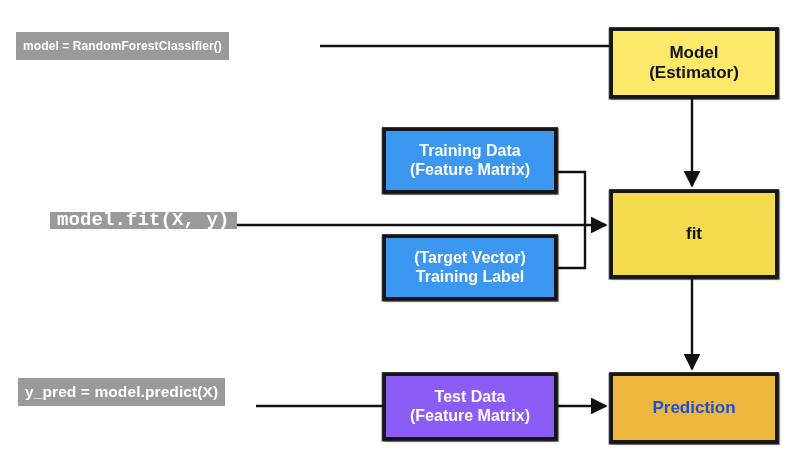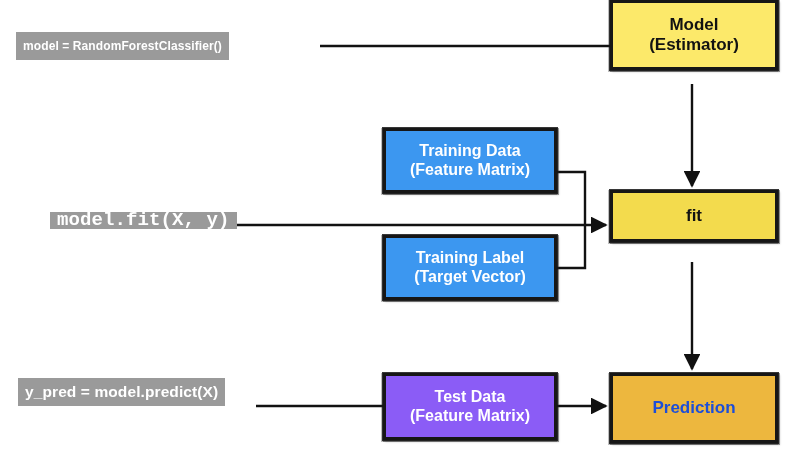--- a/index.html
+++ b/index.html
@@ -69,22 +69,22 @@
     font-weight: 700;
     white-space: nowrap;
     display: flex;
     align-items: center;
     padding: 3px 7px 4px 7px;
     letter-spacing: 0.1px;
     z-index: 3;
   }
 
   
-  #node-model      { left: 610px; top:  0; width: 168px; height:  70px; font-size: 17px; }
-  #node-fit        { left: 610px; top: 190px; width: 168px; height:  52px; font-size: 17px; }
+  #node-model      { left: 610px; top:  28px; width: 168px; height:  70px; font-size: 17px; }
+  #node-fit        { left: 610px; top: 190px; width: 168px; height:  88px; font-size: 17px; }
   #node-prediction { left: 610px; top: 373px; width: 168px; height:  70px; font-size: 17px; }
 
   #node-training-data  { left: 383px; top: 128px; width: 174px; height: 65px; font-size: 16px; }
   #node-training-label { left: 383px; top: 235px; width: 174px; height: 65px; font-size: 16px; }
   #node-test-data      { left: 383px; top: 373px; width: 174px; height: 67px; font-size: 16px; }
 
   #label-construct { left:  16px; top:  32px; height: 28px; font-size: 12px; }
   #label-fit       { left:  50px; top: 212px; height: 17px; font-size: 19px; font-family: Liberation Mono, monospace; }
   #label-predict   { left:  18px; top: 378px; height: 28px; font-size: 15.5px; }
 </style>
@@ -129,22 +129,22 @@
   <div id="node-prediction" class="node rough amber">
     <span class="ln">Prediction</span>
   </div>
 
   <div id="node-training-data" class="node rough blue-bright">
     <span class="ln">Training Data</span>
     <span class="ln">(Feature Matrix)</span>
   </div>
 
   <div id="node-training-label" class="node rough blue-bright">
+    <span class="ln">(Target Vector)</span>
     <span class="ln">Training Label</span>
-    <span class="ln">(Target Vector)</span>
   </div>
 
   <div id="node-test-data" class="node rough blue-dark">
     <span class="ln">Test Data</span>
     <span class="ln">(Feature Matrix)</span>
   </div>
 
   <div id="label-construct" class="code-label">
     <span>model = RandomForestClassifier()</span>
   </div>

